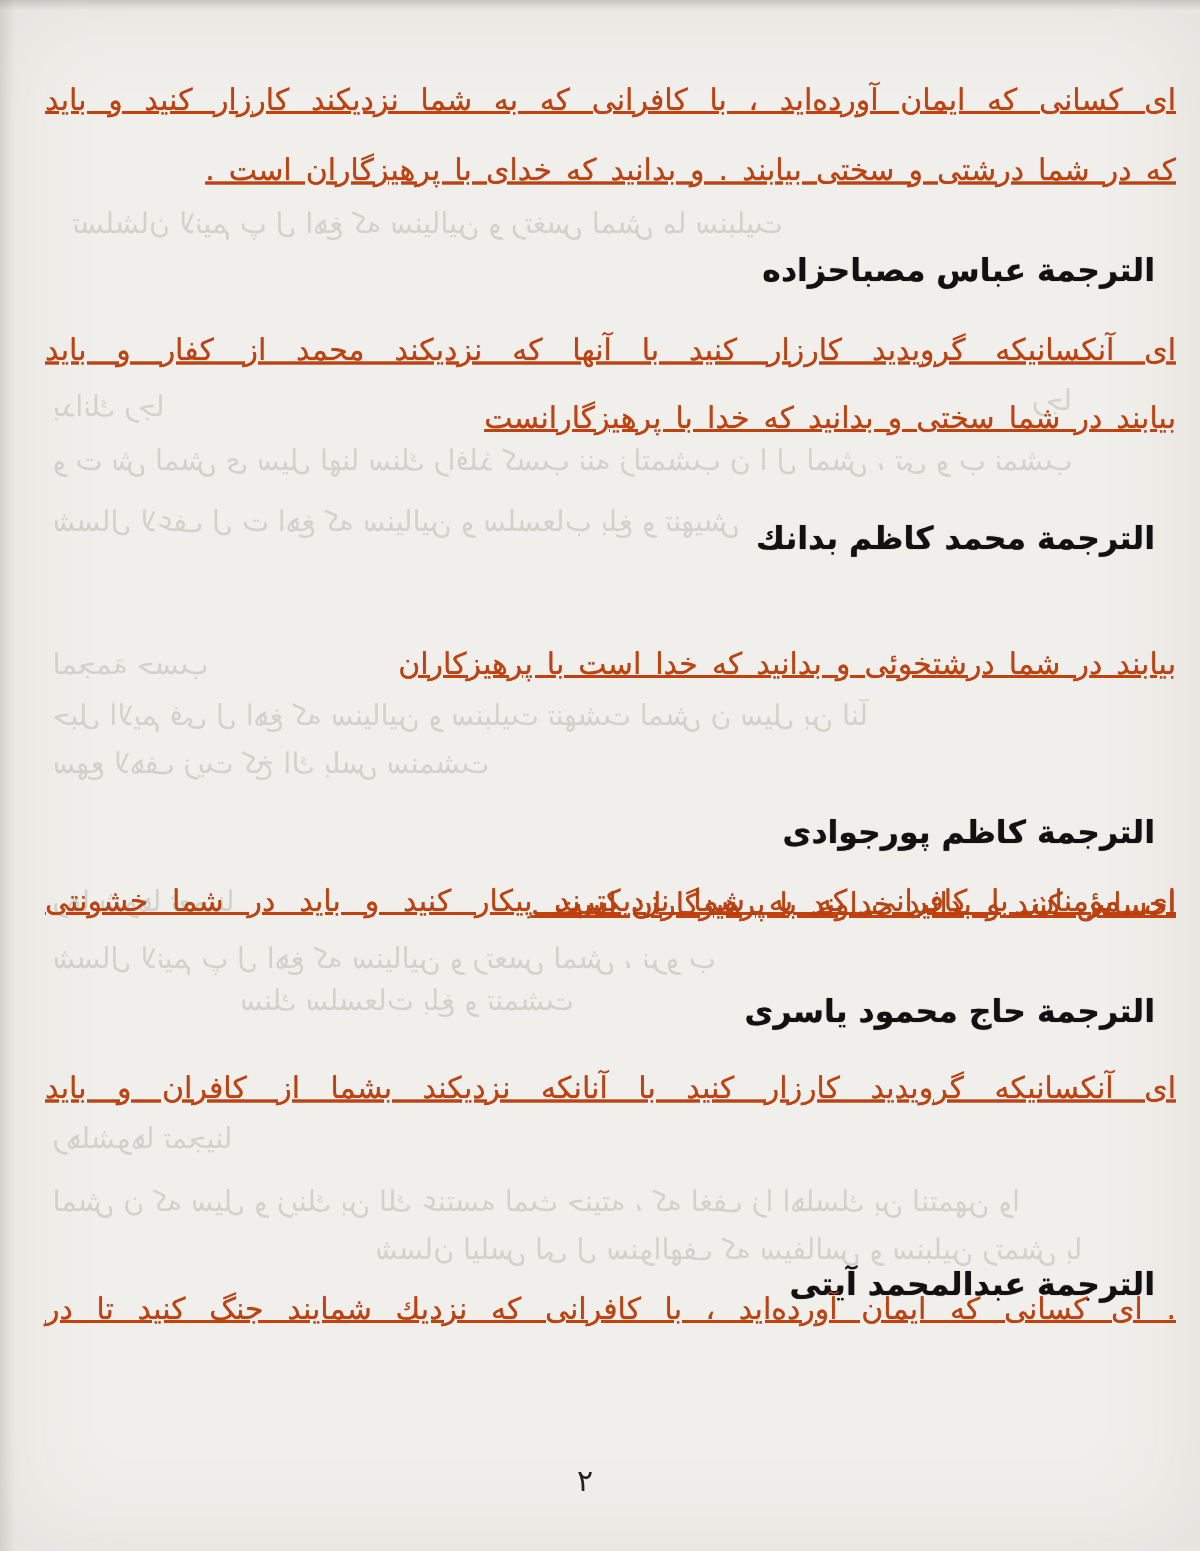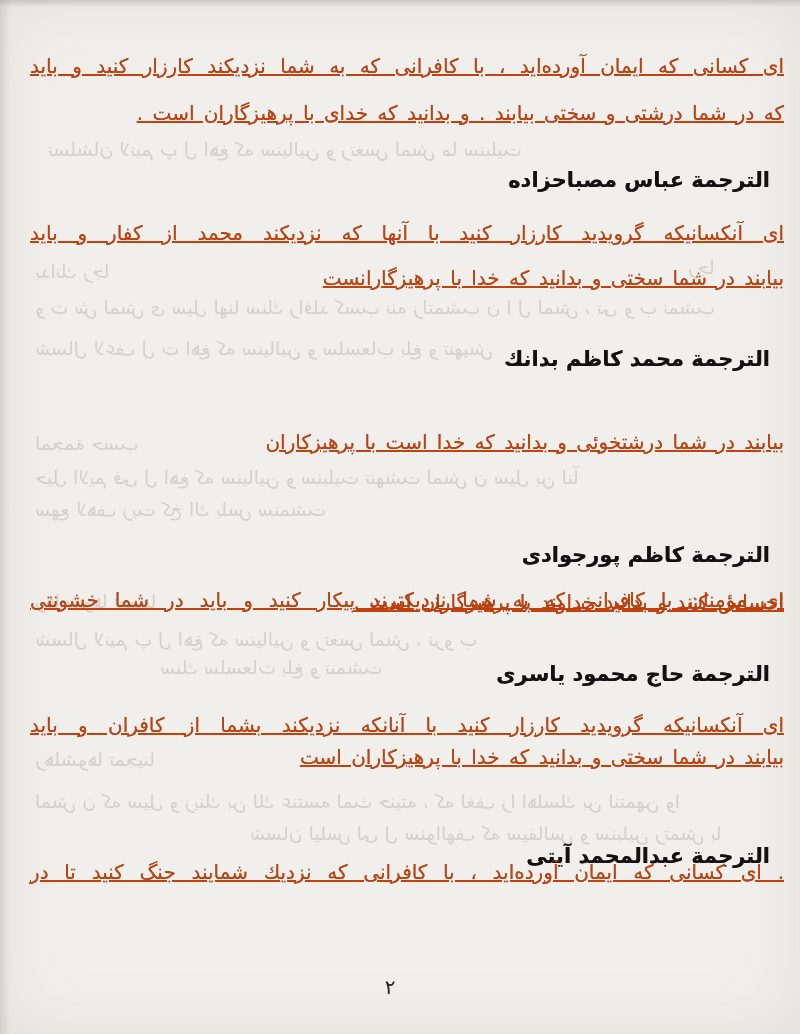--- a/index.html
+++ b/index.html
@@ -118,20 +118,19 @@
 
   <div class="heading" style="top:343px;">الترجمة محمد كاظم بدانك</div>
   <div class="line" style="top:426px;">بيابند در شما درشتخوئى و بدانيد كه خدا است با پرهيزكاران</div>
 
   <div class="heading" style="top:503px;margin-top:36px;">الترجمة كاظم پورجوادى</div>
   <div class="line justify" style="top:540px;margin-top:44px;">اى مؤمنان با كافرانى كه به شما نزديكترند پيكار كنيد و بايد در شما خشونتى</div>
   <div class="line" style="top:586px;">احساس كنند و بدانيد خداوند با پرهيزگاران است .</div>
 
   <div class="heading" style="top:658px;">الترجمة حاج محمود ياسرى</div>
   <div class="line justify" style="top:695px;margin-top:14px;">اى آنكسانيكه گرويديد كارزار كنيد با آنانكه نزديكند بشما از كافران و بايد</div>
-  <div class="line" style="top:741px;">بيابند در شما سختى و بدانيد كه خدا با پرهيزكاران است</div>
 
   <div class="heading" style="top:840px;">الترجمة عبدالمحمد آيتى</div>
   <div class="line justify" style="top:856px;">. اى كسانى كه ايمان آورده‌ايد ، با كافرانى كه نزديك شمايند جنگ كنيد تا در</div>
 
   <div class="page-number">۲</div>
 
 </div>
 
 </body></html>

